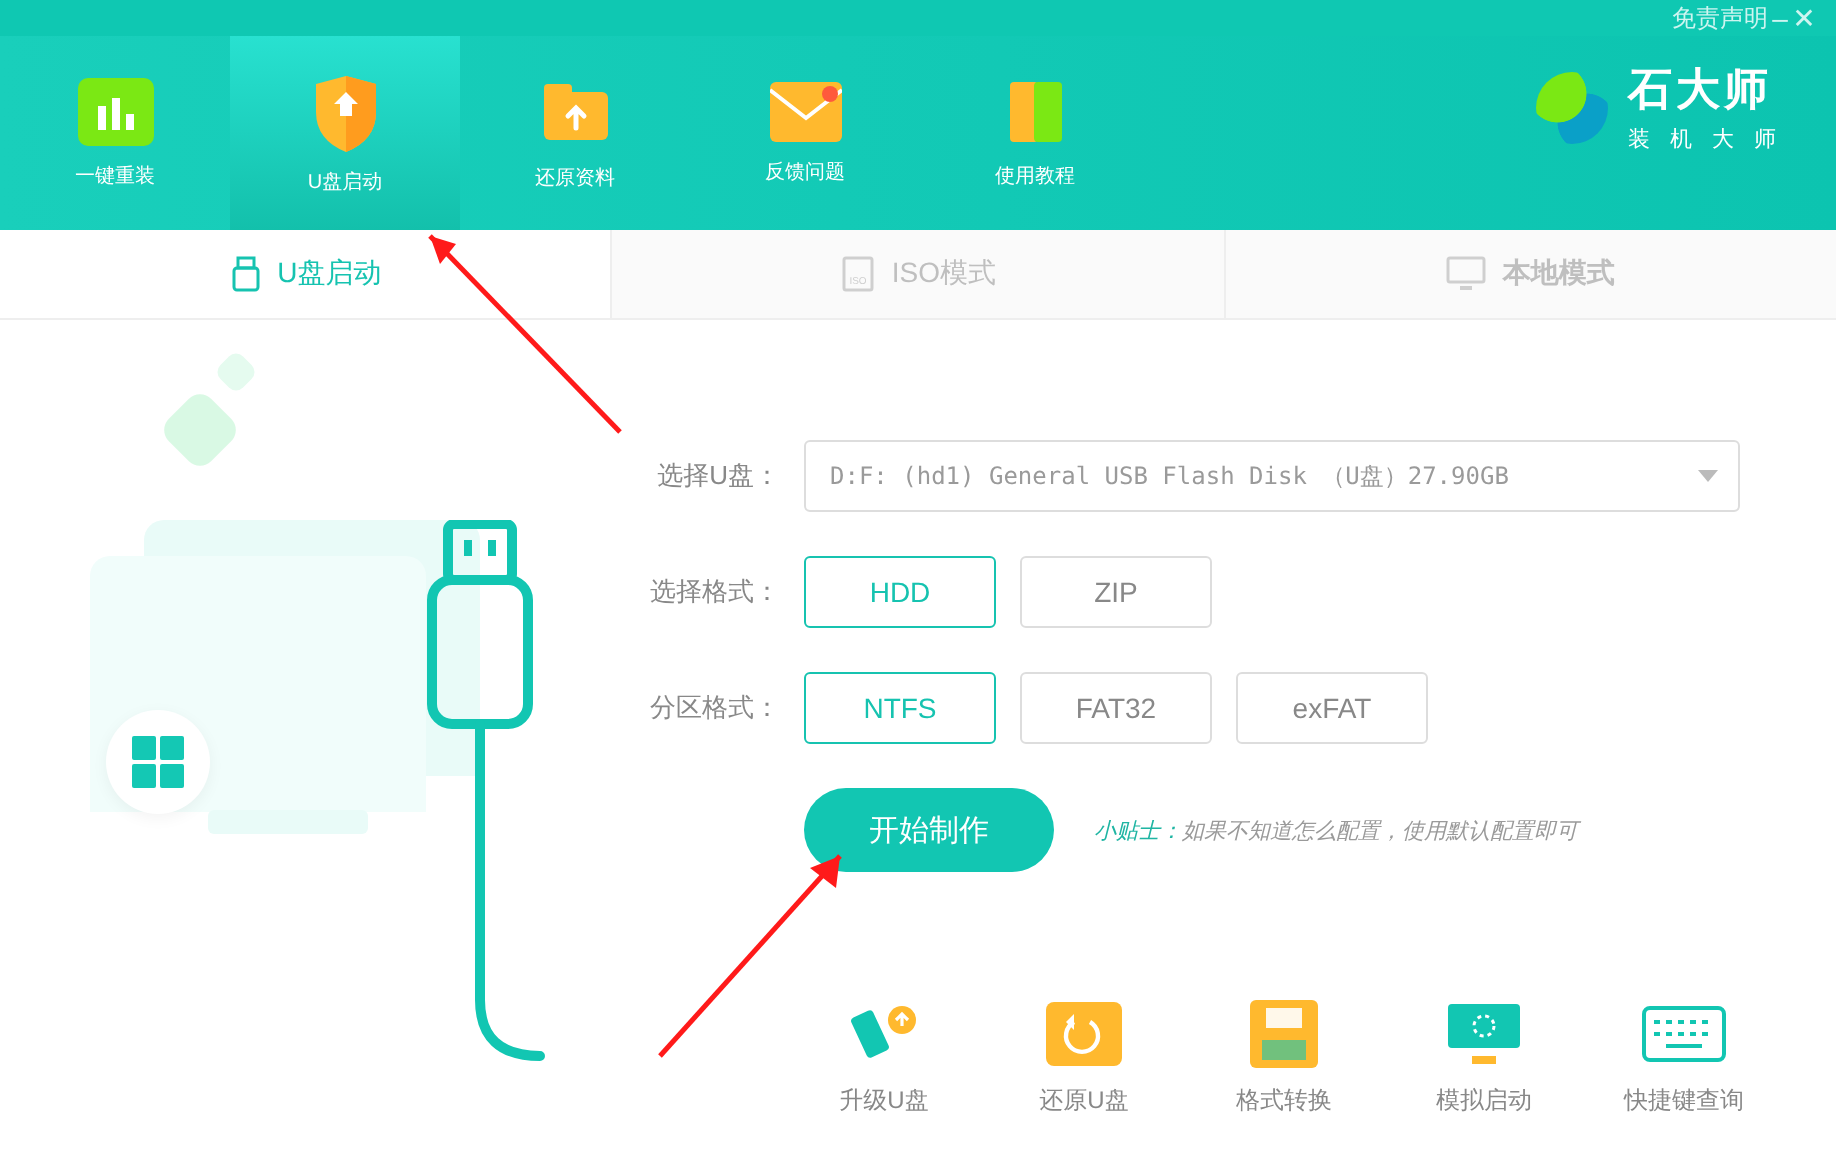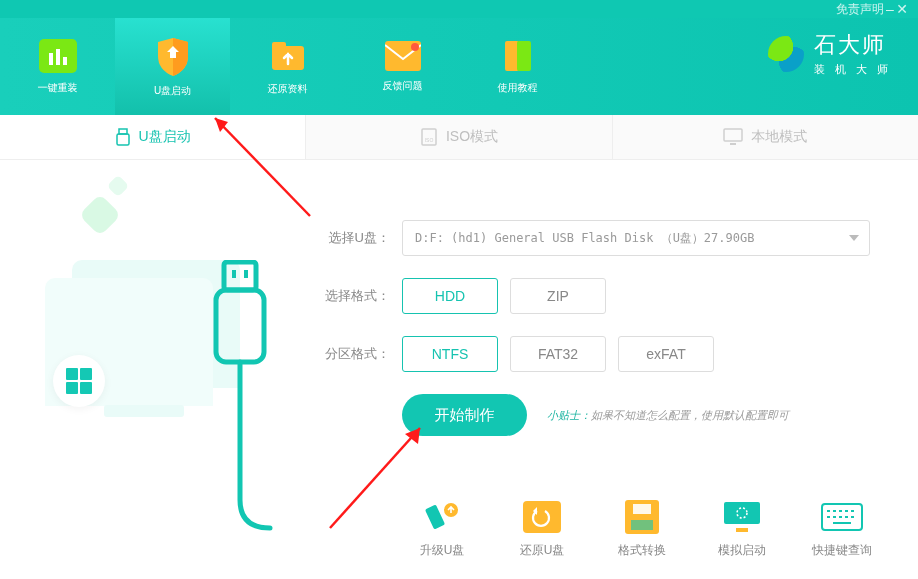--- a/index.html
+++ b/index.html
@@ -12,26 +12,26 @@
   .header { height:97px; background:linear-gradient(90deg,#19cfbb 0%,#0cc4b0 100%); display:flex; align-items:stretch; position:relative; }
   .nav { display:flex; }
   .nav-item { width:115px; display:flex; flex-direction:column; align-items:center; justify-content:center; gap:8px; color:#fff; cursor:pointer; font-size:10px; }
   .nav-item.active { background:linear-gradient(180deg,#28e1d0 0%,#13c0ab 100%); }
   .brand { position:absolute; right:20px; top:12px; display:flex; align-items:center; gap:10px; }
   .brand-logo { width:36px; height:36px; background:
      radial-gradient(circle at 30% 30%, #7be814 0 40%, transparent 41%),
      radial-gradient(circle at 70% 70%, #0aa0c8 0 40%, transparent 41%);
      border-radius:50%; }
   .brand-txt { color:#fff; }
-  .brand-name { font-size:22px; font-weight:400; letter-spacing:2px; }
+  .brand-name { font-size:22px; font-weight:700; letter-spacing:2px; }
   .brand-sub  { font-size:11px; letter-spacing:10px; margin-top:2px; }
 
   .subtabs { height:45px; display:flex; border-bottom:1px solid #eee; }
   .subtab  { flex:1; display:flex; align-items:center; justify-content:center; gap:8px; font-size:14px; color:#bfbfbf; cursor:pointer; border-right:1px solid #eee; }
-  .subtab:last-child { border-right:none; }
+  .subtab:last-child { border-right:none;font-weight:bold; }
   .subtab.active { color:#16c3b0; background:#fff; }
   .subtab:not(.active){ background:#fafafa; }
 
   .main { display:flex; height:calc(579px - 18px - 97px - 45px); }
   .illus { width:300px; position:relative; flex-shrink:0; }
   .illus .bg-sq1 { position:absolute; left:85px; top:40px; width:30px; height:30px; background:#d9f9e4; border-radius:8px; transform:rotate(45deg);} 
   .illus .bg-sq2 { position:absolute; left:110px; top:18px; width:16px; height:16px; background:#e5fbef; border-radius:5px; transform:rotate(45deg);} 
   .illus .monitor { position:absolute; left:72px; top:100px; width:168px; height:128px; background:#e9fbf8; border-radius:10px 10px 0 0; }
   .illus .monitor2 { position:absolute; left:45px; top:118px; width:168px; height:128px; background:#f1fdfb; border-radius:10px 10px 0 0; }
   .illus .stand   { position:absolute; left:104px; top:245px; width:80px; height:12px; background:#e9fbf8; border-radius:3px; }

